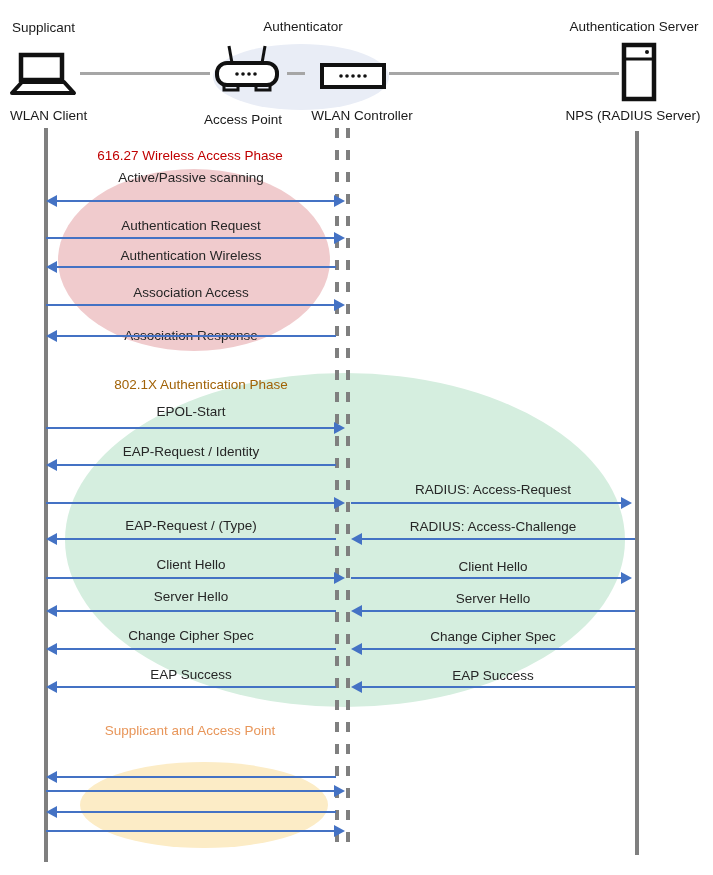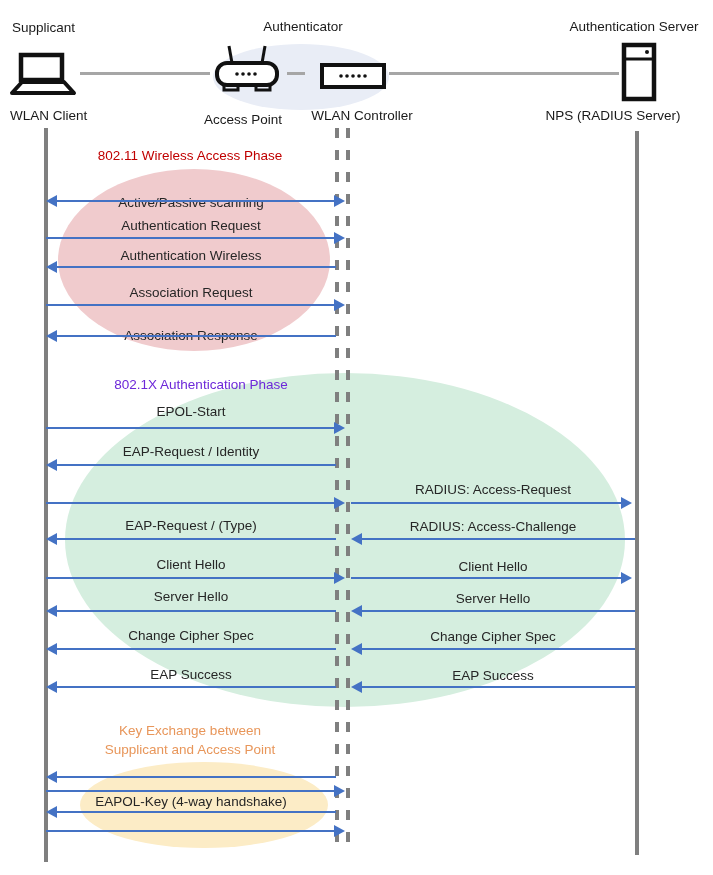--- a/index.html
+++ b/index.html
@@ -25,21 +25,21 @@
   .lifeline.dashed {
     background:repeating-linear-gradient(to bottom, #7F7F7F 0 10px, transparent 10px 22px);
   }
 
   
   .connector { position:absolute; height:3px; background:#A6A6A6; top:72px; z-index:2; }
 
   
   .phase-title { position:absolute; font-size:13.5px; z-index:3; line-height:19px; }
   .t-red   { color:#C00000; }
-  .t-green { color:#6d28d9; }
+  .t-green { color:#a16207; }
   .t-orange{ color:#E8965A; }
 
   
   .msg-label { position:absolute; font-size:13.5px; color:#262626; text-align:center; z-index:3; white-space:nowrap; }
   .lab-l { left:46px;  width:290px; }
   .lab-r { left:351px; width:284px; }
 
   
   .arrow { position:absolute; height:2px; background:#4472C4; z-index:3; }
   .a-lr { left:46px;  width:288px; }
@@ -100,51 +100,50 @@
 
   <svg class="icon" style="left:621px; top:42px;" width="36" height="60" viewBox="0 0 36 60">
     <rect x="3" y="3" width="30" height="54" fill="#ffffff" stroke="#111111" stroke-width="4.5"></rect>
     <line x1="3" y1="17" x2="33" y2="17" stroke="#111111" stroke-width="3"></line>
     <circle cx="26" cy="10" r="2" fill="#111111"></circle>
   </svg>
 
   <div class="dev-label" style="left:10px; top:108px;">WLAN Client</div>
   <div class="dev-label center" style="left:193px; top:112px; width:100px;">Access Point</div>
   <div class="dev-label center" style="left:302px; top:108px; width:120px;">WLAN Controller</div>
-  <div class="dev-label center" style="left:538px; top:108px; width:150px;">NPS (RADIUS Server)</div>
+  <div class="dev-label center" style="left:558px; top:108px; width:150px;">NPS (RADIUS Server)</div>
 
   <div class="lifeline" style="left:44px;  top:128px; height:734px;"></div>
   <div class="lifeline dashed" style="left:335px; top:128px; height:724px;"></div>
   <div class="lifeline dashed" style="left:346px; top:128px; height:724px;"></div>
   <div class="lifeline" style="left:635px; top:131px; height:724px;"></div>
 
-  <div class="phase-title t-red center" style="left:46px; top:146px; width:288px;">802.11 Wireless Access Phase</div>
+  <div class="phase-title t-red center" style="left:46px; top:146px; width:288px;">616.27 Wireless Access Phase</div>
   <div class="phase-title t-green center" style="left:46px; top:375px; width:310px;">802.1X Authentication Phase</div>
   <div class="phase-title t-orange center" style="left:46px; top:721px; width:288px;">
-    <div>Key Exchange between</div>
     <div>Supplicant and Access Point</div>
   </div>
 
-  <div class="msg-label lab-l" style="top:195px;text-align:center;">Active/Passive scanning</div>
+  <div class="msg-label lab-l" style="top:170px;text-align:center;">Active/Passive scanning</div>
   <div class="arrow a-lb" style="top:200px;">
       <span class="head-l"></span>
       <span class="head-r"></span>
     </div>
 
   <div class="msg-label lab-l" style="top:218px;">Authentication Request</div>
   <div class="arrow a-lr" style="top:237px;">
       <span class="head-r"></span>
     </div>
 
   <div class="msg-label lab-l" style="top:248px;">Authentication Wireless</div>
   <div class="arrow a-ll" style="top:266px;">
       <span class="head-l"></span>
     </div>
 
-  <div class="msg-label lab-l" style="top:285px;">Association Request</div>
+  <div class="msg-label lab-l" style="top:285px;">Association Access</div>
   <div class="arrow a-lr" style="top:304px;">
       <span class="head-r"></span>
     </div>
 
   <div class="msg-label lab-l" style="top:328px;">Association Response</div>
   <div class="arrow a-ll" style="top:335px;">
       <span class="head-l"></span>
     </div>
 
   <div class="msg-label lab-l" style="top:404px;">EPOL-Start</div>
@@ -215,21 +214,20 @@
   <div class="arrow a-rl" style="top:686px;">
       <span class="head-l"></span>
     </div>
 
   <div class="arrow a-ll" style="top:776px;">
       <span class="head-l"></span>
     </div>
   <div class="arrow a-lr" style="top:790px;">
       <span class="head-r"></span>
     </div>
-  <div class="msg-label lab-l" style="top:794px;">EAPOL-Key (4-way handshake)</div>
   <div class="arrow a-ll" style="top:811px;">
       <span class="head-l"></span>
     </div>
   <div class="arrow a-lr" style="top:830px;">
       <span class="head-r"></span>
     </div>
 
 </div>
 
 </body></html>

